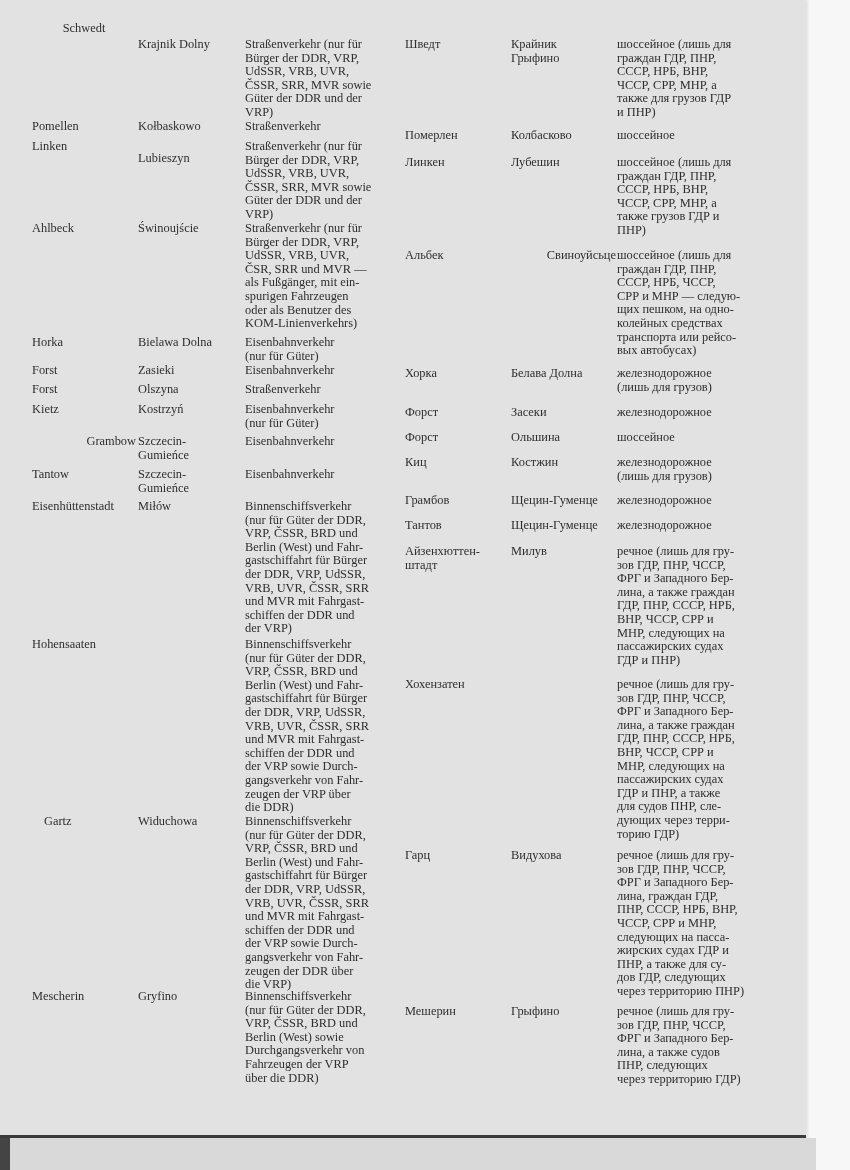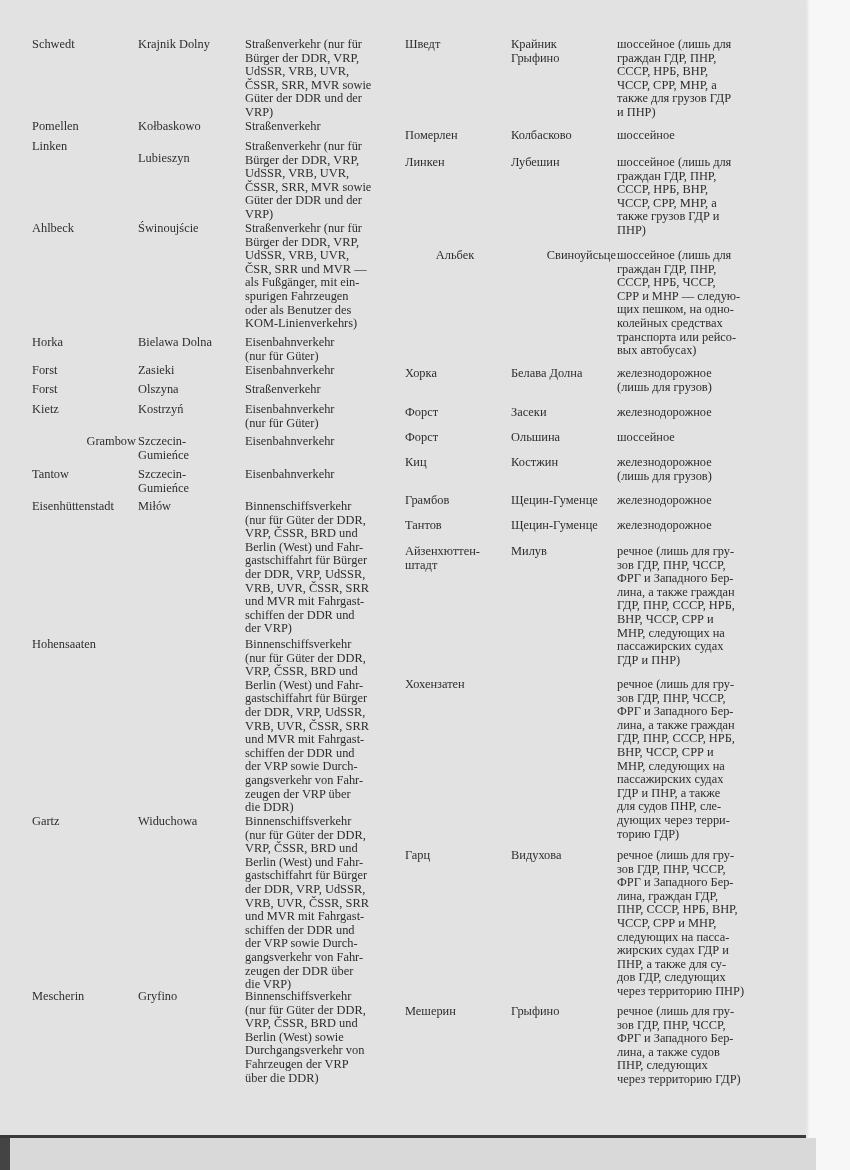--- a/index.html
+++ b/index.html
@@ -29,21 +29,21 @@
     .c3 { left: 245px; width: 150px; }
     .c4 { left: 405px; width: 100px; }
     .c5 { left: 511px; width: 105px; }
     .c6 { left: 617px; width: 150px; }
   </style>
 </head>
 <body>
 
 <div class="page">
   <div id="rows">
-      <div class="cell c1" style="top: 38px;">Schwedt</div>
+      <div class="cell c1" style="top: 22px; text-align: center;">Schwedt</div>
       <div class="cell c2" style="top: 38px;">Krajnik Dolny</div>
       <div class="cell c3" style="top: 38px;">Straßenverkehr (nur für
 Bürger der DDR, VRP,
 UdSSR, VRB, UVR,
 ČSSR, SRR, MVR sowie
 Güter der DDR und der
 VRP)</div>
       <div class="cell c1" style="top: 120px;">Pomellen</div>
       <div class="cell c2" style="top: 120px;">Kołbaskowo</div>
       <div class="cell c3" style="top: 120px;">Straßenverkehr</div>
@@ -107,21 +107,21 @@
 Berlin (West) und Fahr-
 gastschiffahrt für Bürger
 der DDR, VRP, UdSSR,
 VRB, UVR, ČSSR, SRR
 und MVR mit Fahrgast-
 schiffen der DDR und
 der VRP sowie Durch-
 gangsverkehr von Fahr-
 zeugen der VRP über
 die DDR)</div>
-      <div class="cell c1" style="top: 815px;">Gartz</div>
+      <div class="cell c1" style="top: 815px; margin-left: 12px;">Gartz</div>
       <div class="cell c2" style="top: 815px;">Widuchowa</div>
       <div class="cell c3" style="top: 815px;">Binnenschiffsverkehr
 (nur für Güter der DDR,
 VRP, ČSSR, BRD und
 Berlin (West) und Fahr-
 gastschiffahrt für Bürger
 der DDR, VRP, UdSSR,
 VRB, UVR, ČSSR, SRR
 und MVR mit Fahrgast-
 schiffen der DDR und
@@ -151,21 +151,21 @@
       <div class="cell c5" style="top: 129px;">Колбасково</div>
       <div class="cell c6" style="top: 129px;">шоссейное</div>
       <div class="cell c4" style="top: 156px;">Линкен</div>
       <div class="cell c5" style="top: 156px;">Лубешин</div>
       <div class="cell c6" style="top: 156px;">шоссейное (лишь для
 граждан ГДР, ПНР,
 СССР, НРБ, ВНР,
 ЧССР, СРР, МНР, а
 также грузов ГДР и
 ПНР)</div>
-      <div class="cell c4" style="top: 249px; text-align: center;">Альбек</div>
+      <div class="cell c4" style="top: 249px;">Альбек</div>
       <div class="cell c5" style="top: 249px; text-align: right;">Свиноуйсьце</div>
       <div class="cell c6" style="top: 249px;">шоссейное (лишь для
 граждан ГДР, ПНР,
 СССР, НРБ, ЧССР,
 СРР и МНР — следую-
 щих пешком, на одно-
 колейных средствах
 транспорта или рейсо-
 вых автобусах)</div>
       <div class="cell c4" style="top: 367px;">Хорка</div>

